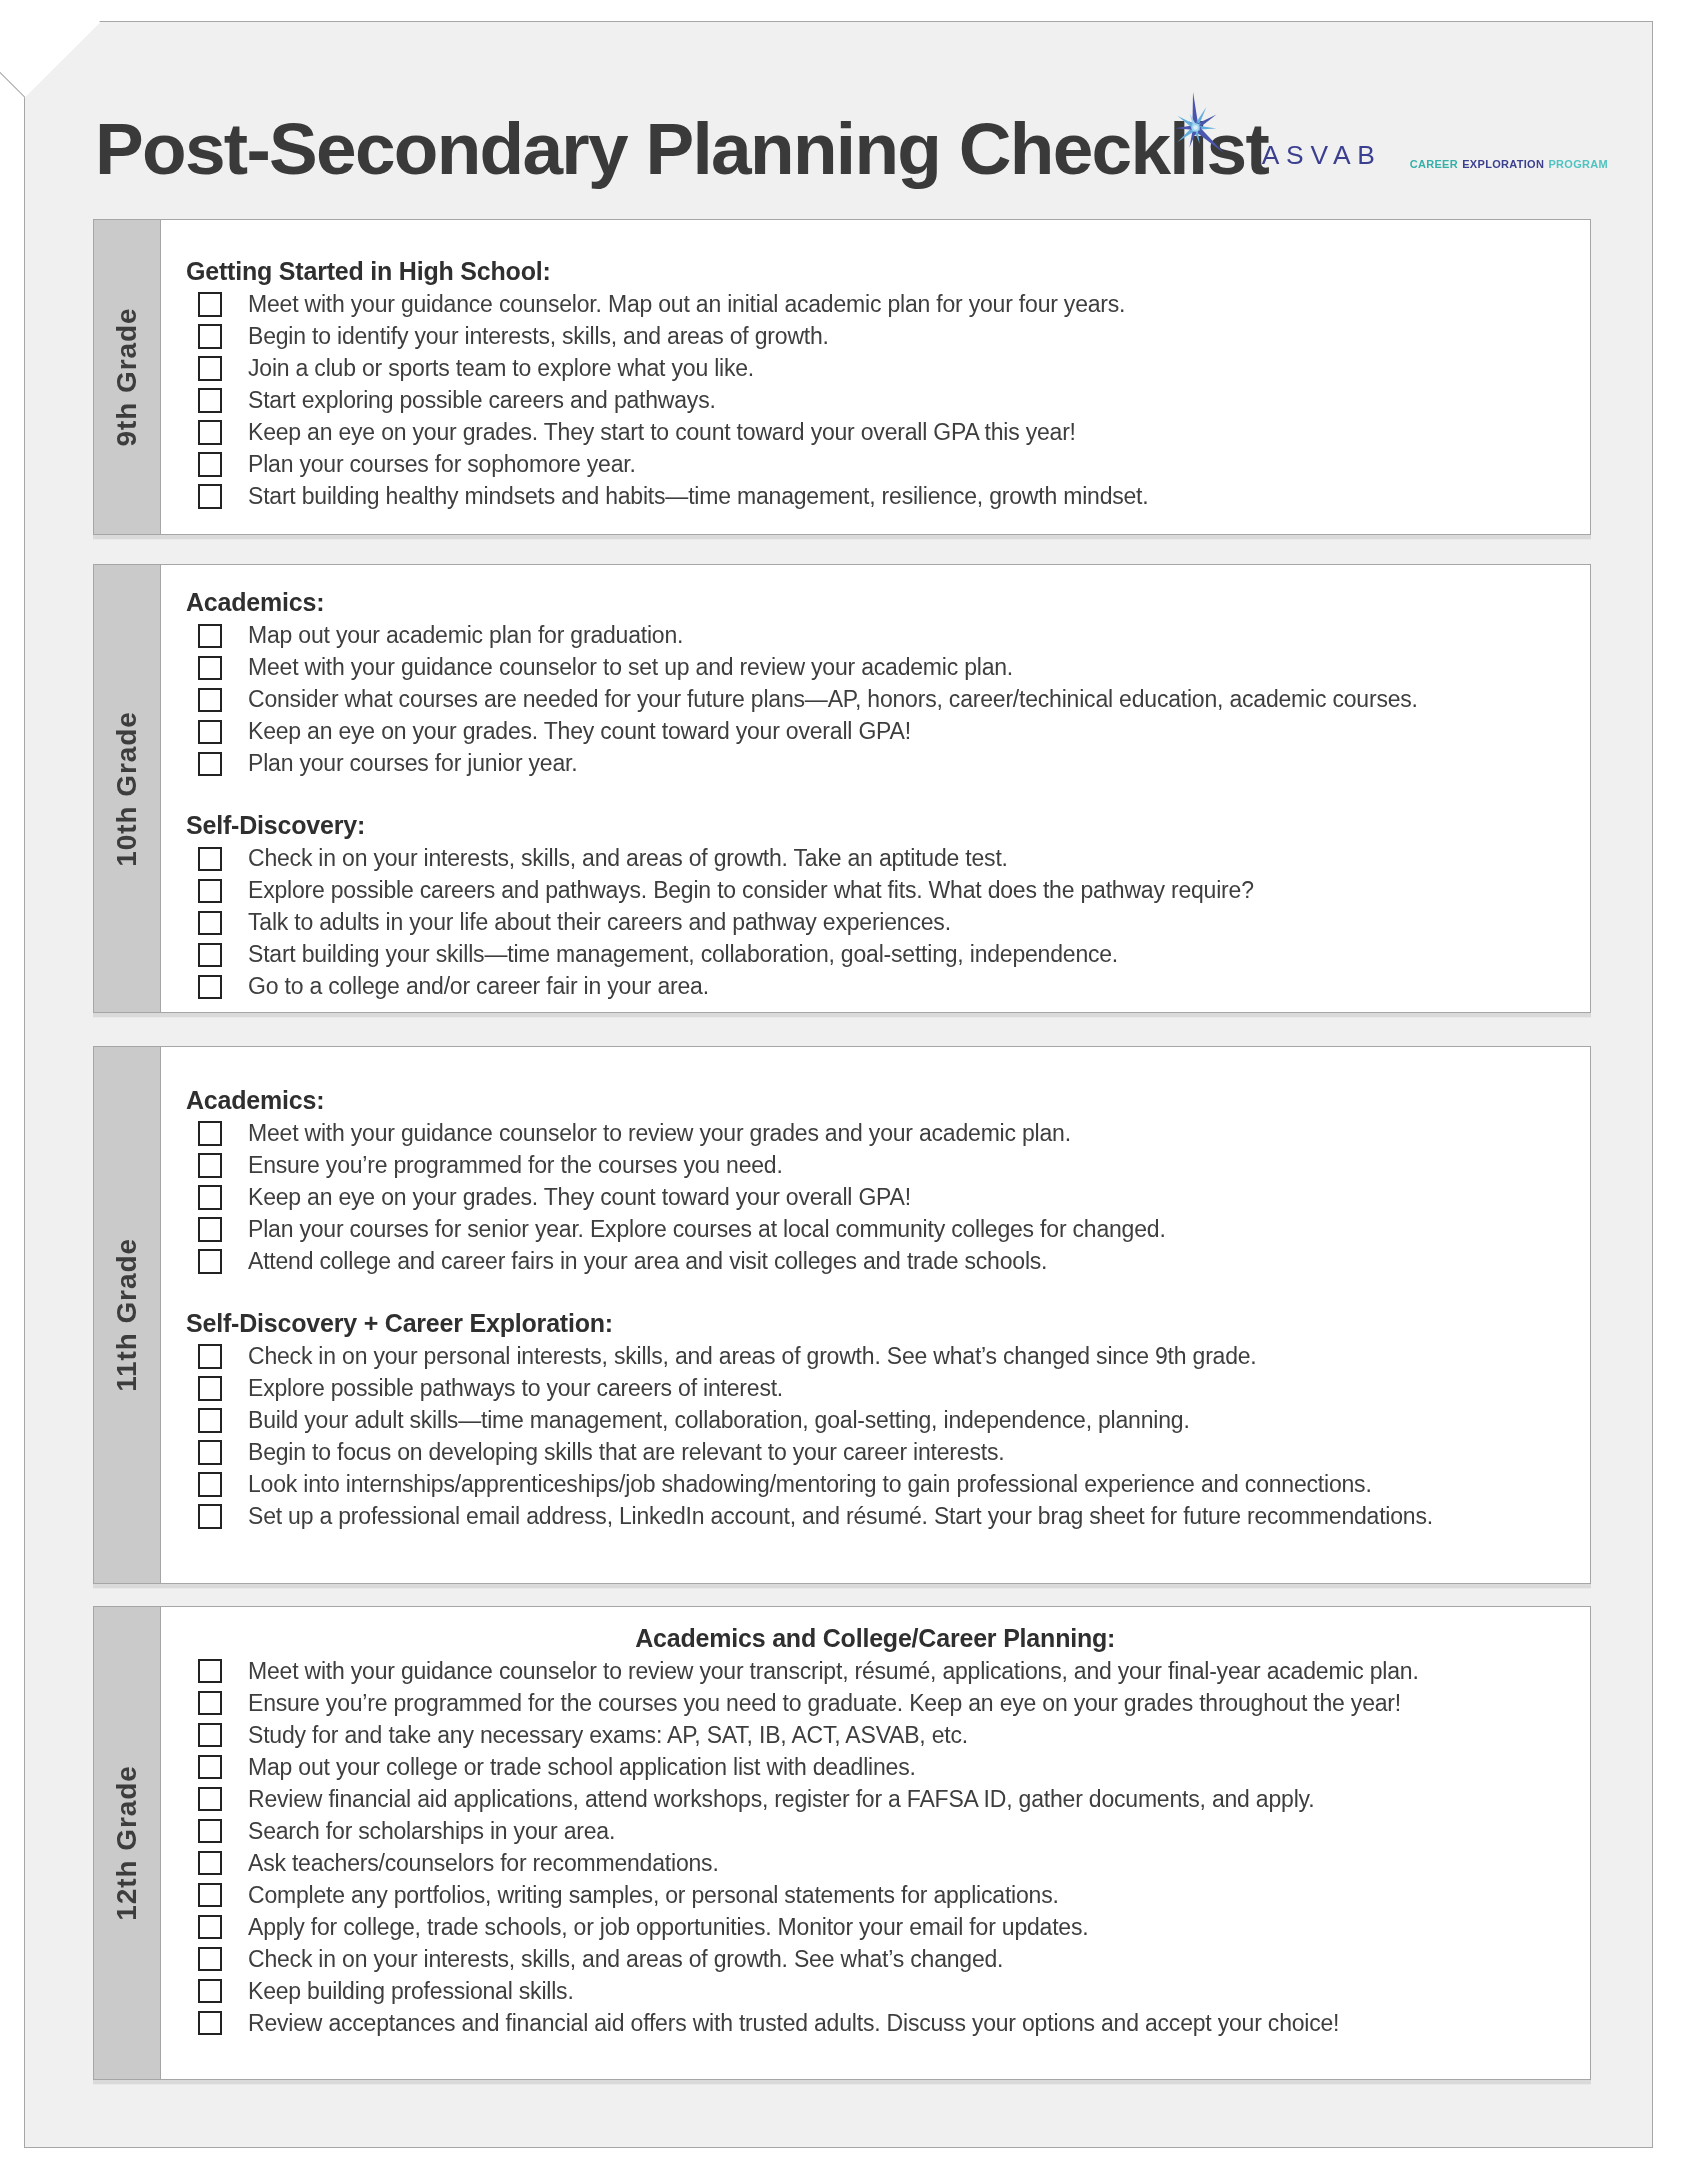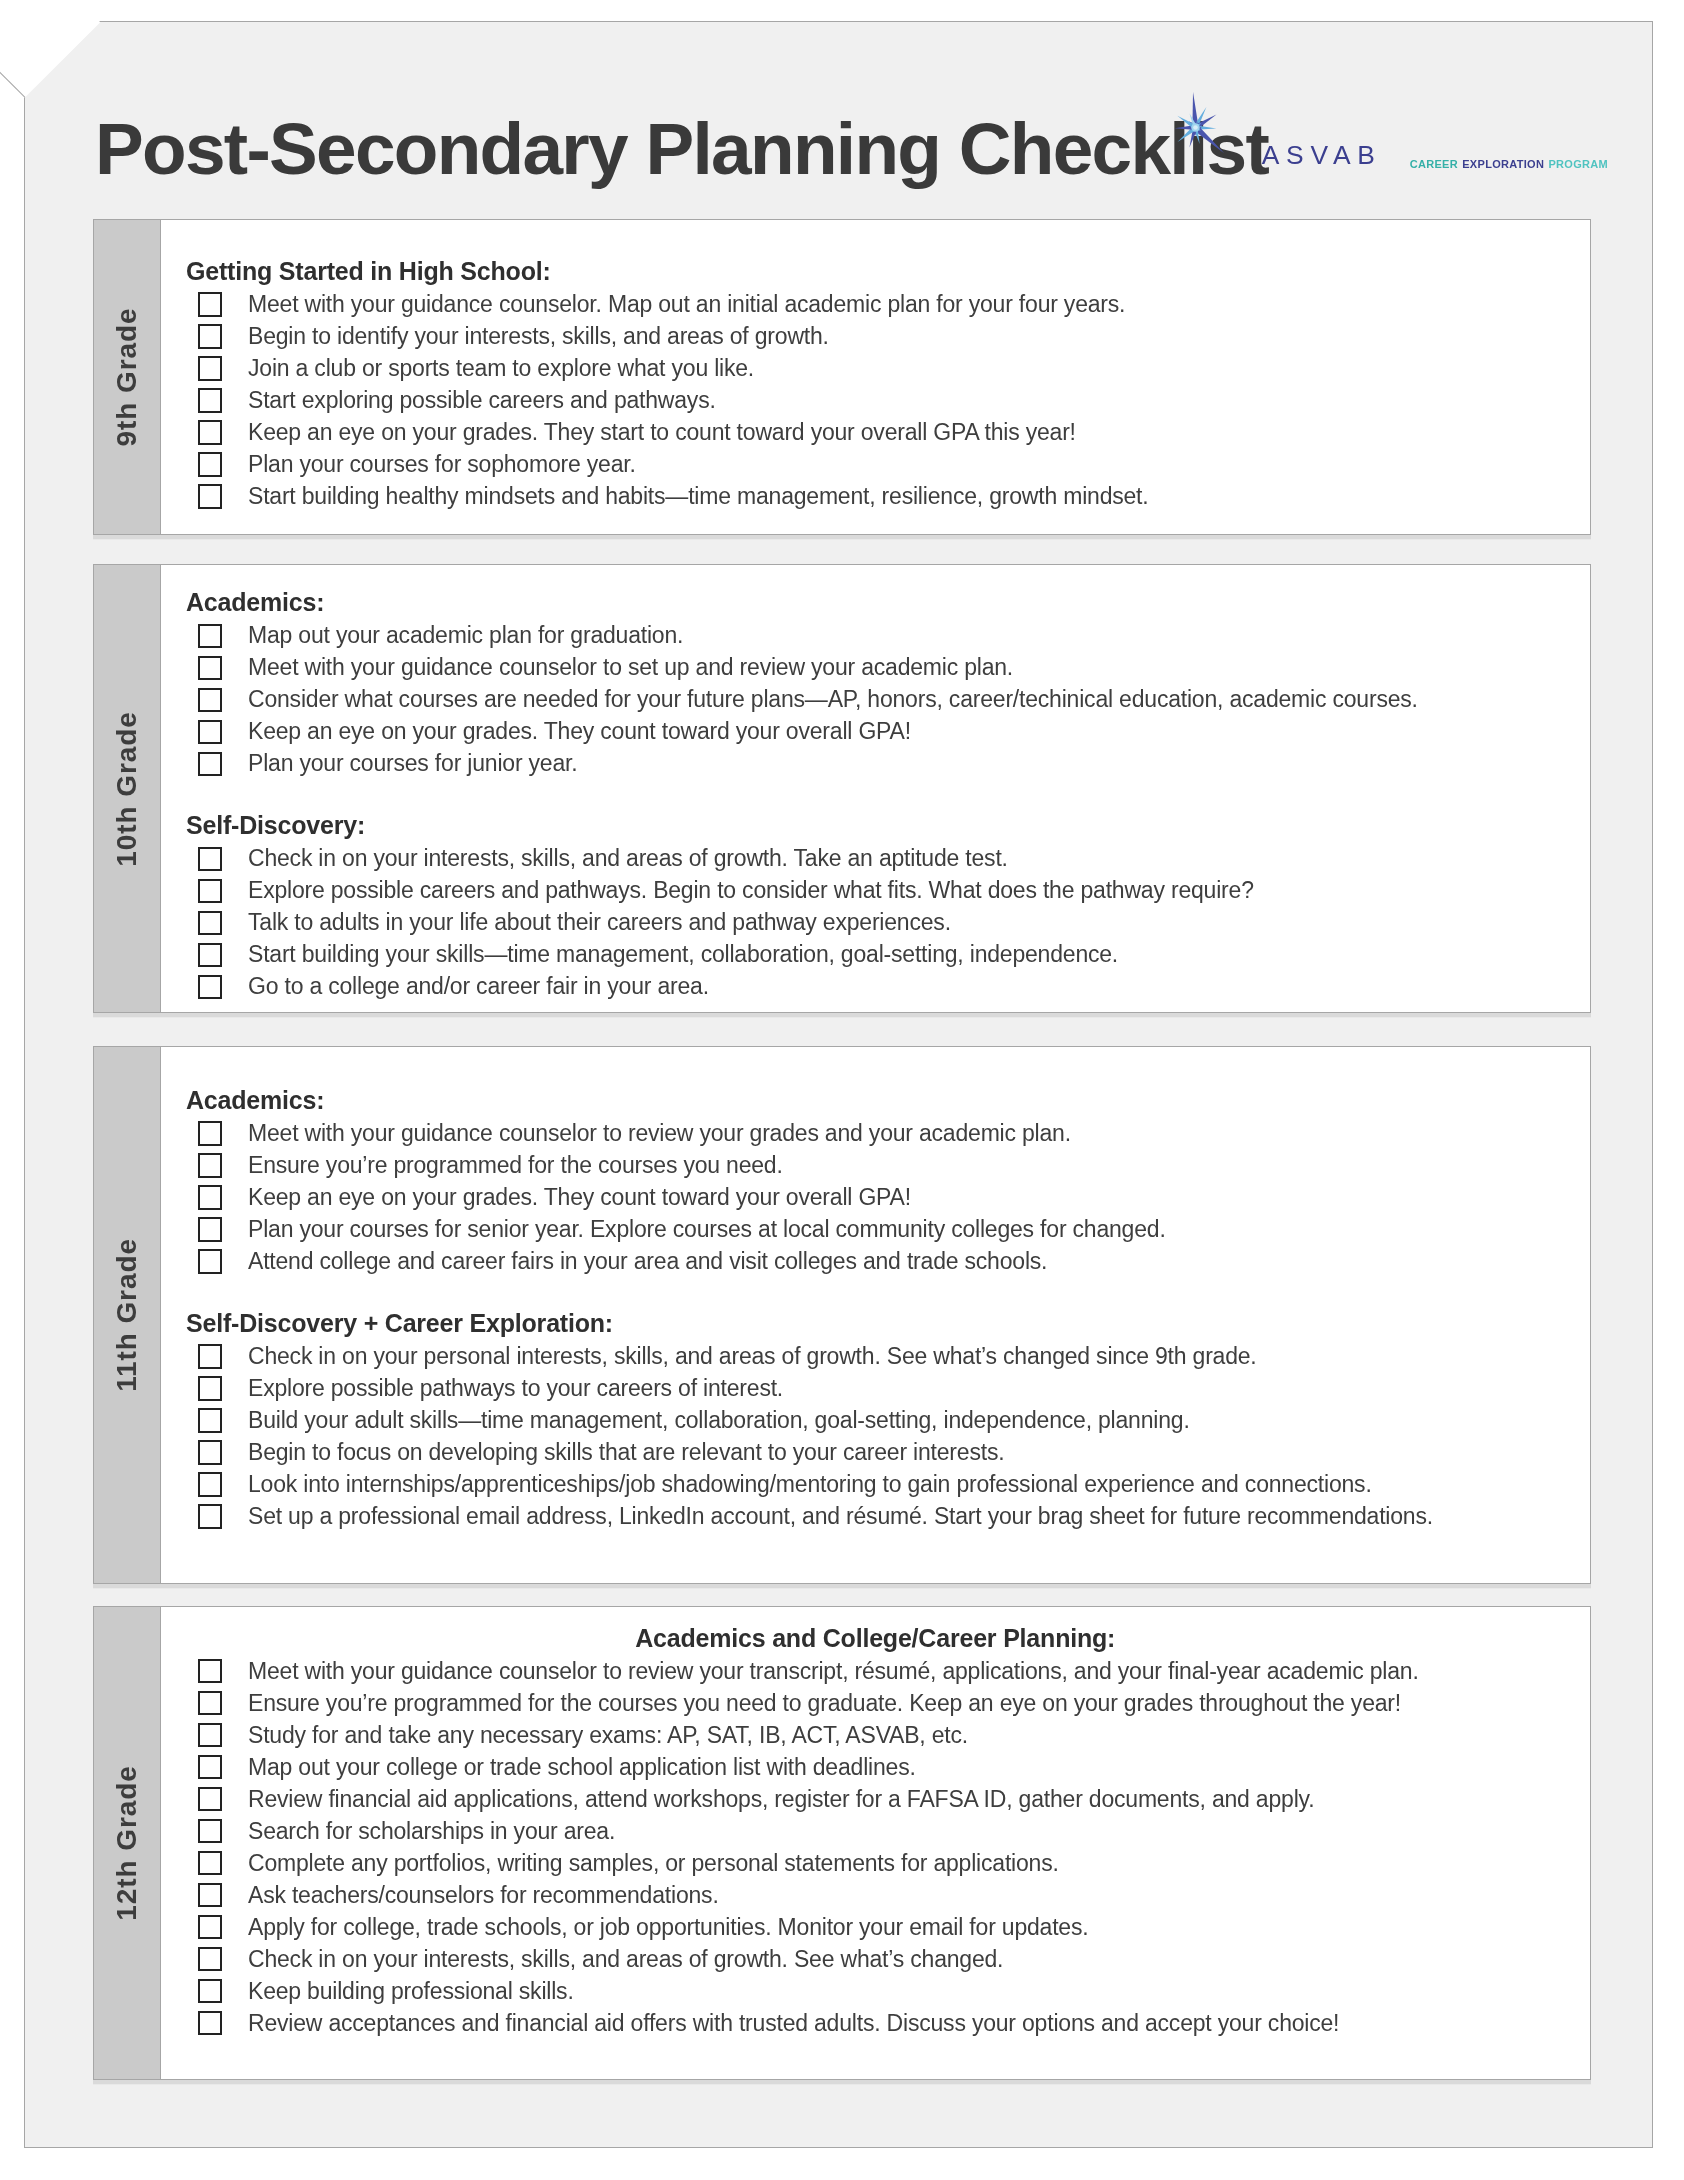--- a/index.html
+++ b/index.html
@@ -328,30 +328,30 @@
     <span class="item-text">Review financial aid applications, attend workshops, register for a FAFSA ID, gather documents, and apply.</span>
   </div>
 
   <div class="item">
     <span class="checkbox"></span>
     <span class="item-text">Search for scholarships in your area.</span>
   </div>
 
   <div class="item">
     <span class="checkbox"></span>
+    <span class="item-text">Ask teachers/counselors for recommendations.</span>
+  </div>
+
+  <div class="item">
+    <span class="checkbox"></span>
     <span class="item-text">Complete any portfolios, writing samples, or personal statements for applications.</span>
   </div>
 
   <div class="item">
     <span class="checkbox"></span>
-    <span class="item-text">Ask teachers/counselors for recommendations.</span>
-  </div>
-
-  <div class="item">
-    <span class="checkbox"></span>
     <span class="item-text">Apply for college, trade schools, or job opportunities. Monitor your email for updates.</span>
   </div>
 
   <div class="item">
     <span class="checkbox"></span>
     <span class="item-text">Check in on your interests, skills, and areas of growth. See what’s changed.</span>
   </div>
 
   <div class="item">
     <span class="checkbox"></span>

